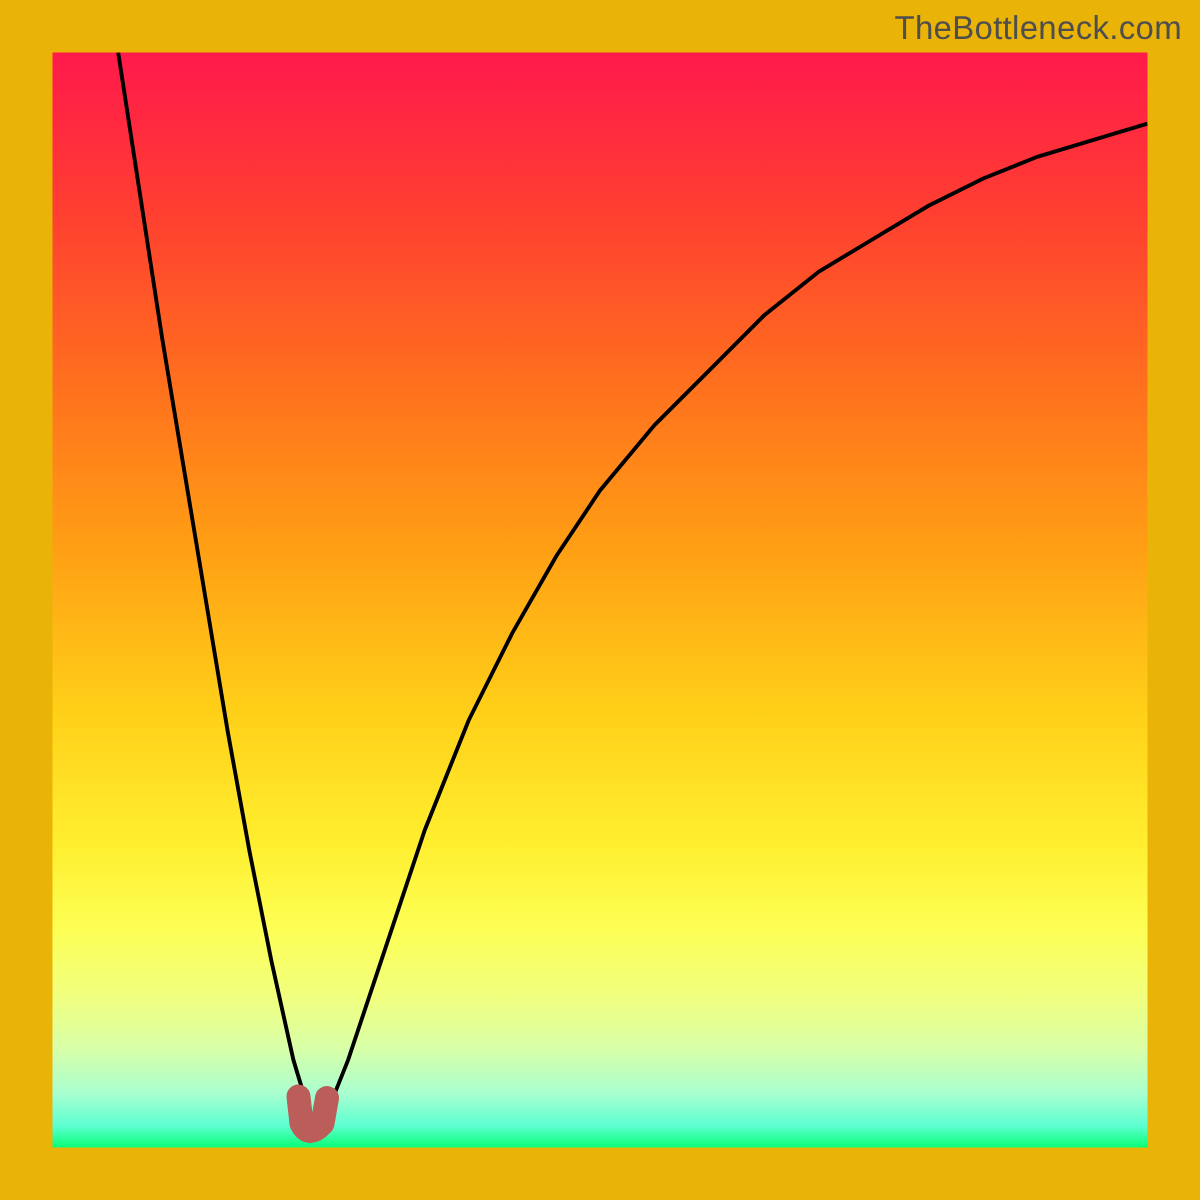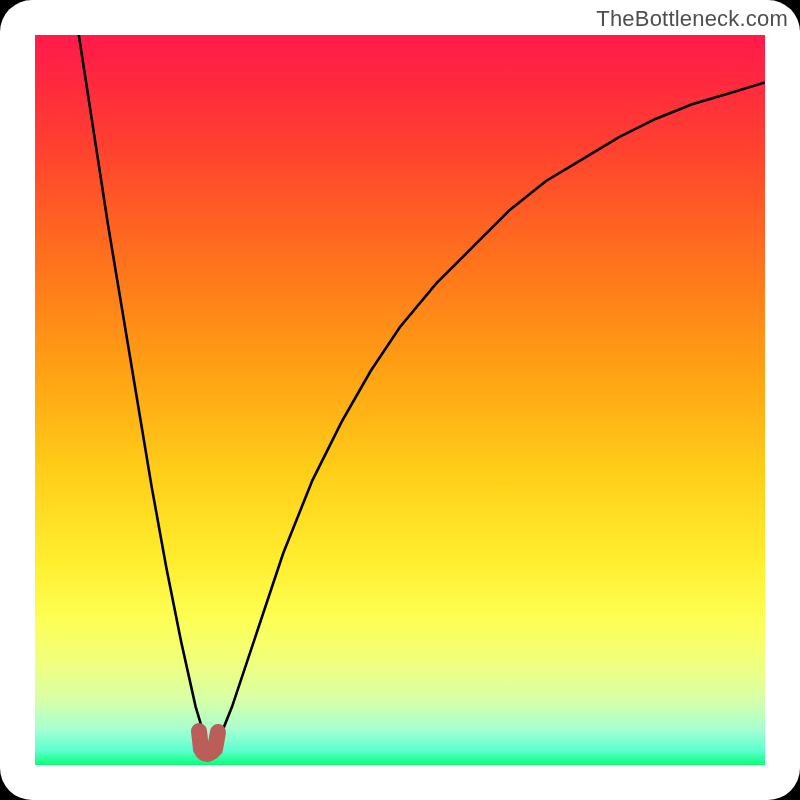--- a/index.html
+++ b/index.html
@@ -10,22 +10,21 @@
     overflow: hidden;
     background: #000;
     font-family: Arial, Helvetica, sans-serif;
   }
   .frame {
     position: absolute;
     left: 0;
     top: 0;
     width: 800px;
     height: 800px;
-    background: #ffffff;
-    border-radius: 32px;
+    background: #eab308;
   }
   .plot {
     position: absolute;
     left: 35px;
     top: 35px;
     width: 730px;
     height: 730px;
     background: linear-gradient(
       to bottom,
       #ff1a4b 0%,

